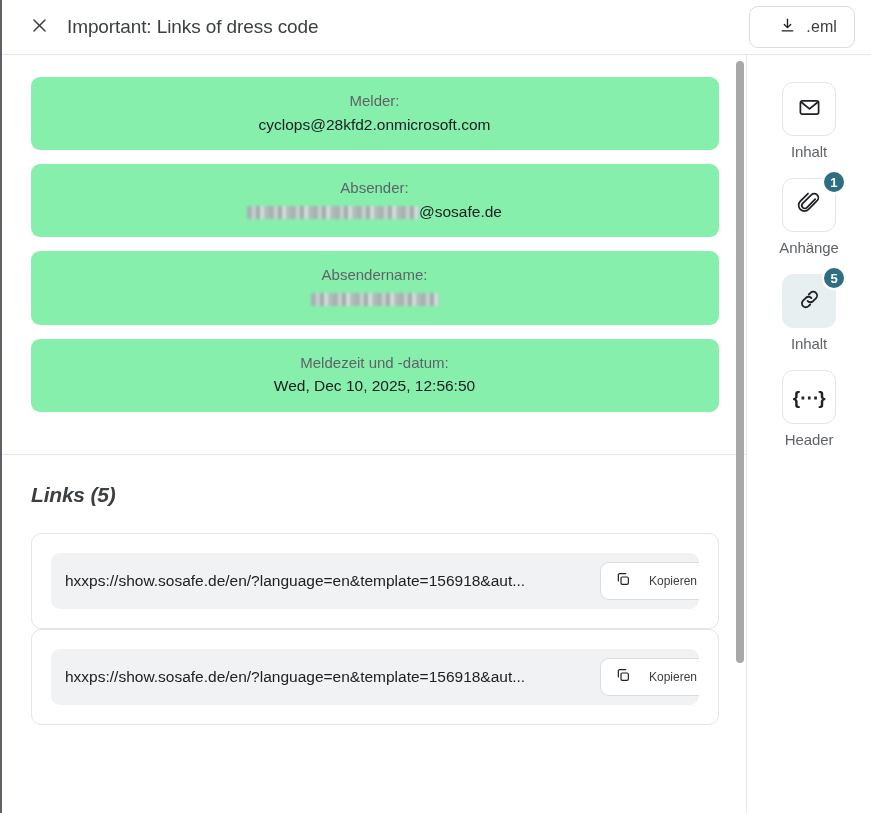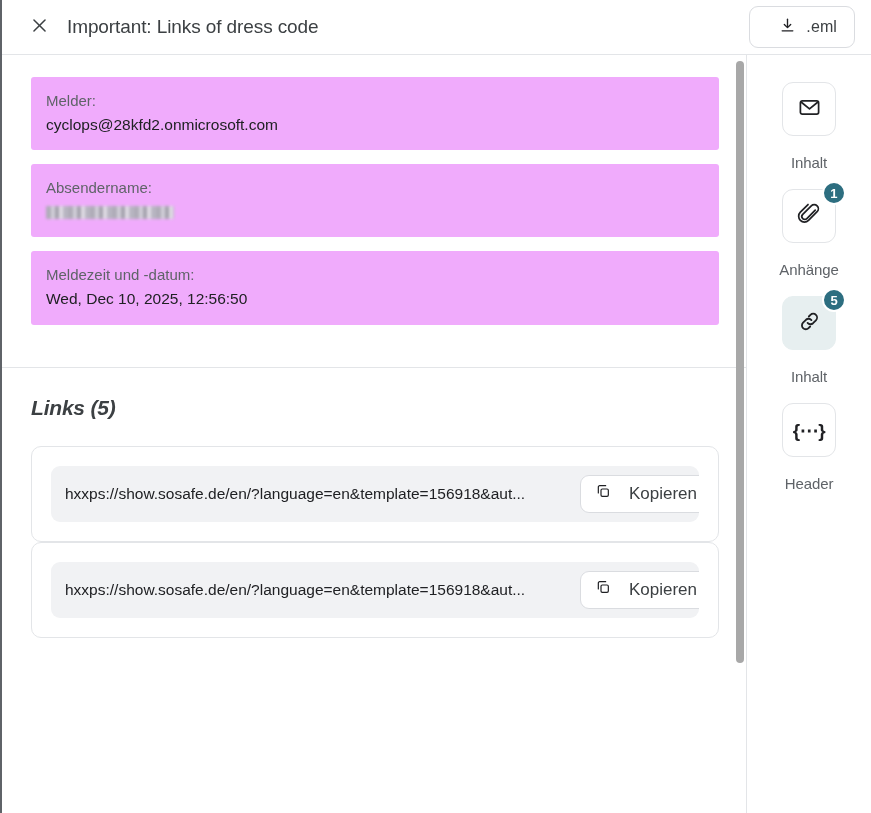--- a/index.html
+++ b/index.html
@@ -89,24 +89,25 @@
     width: 745px;
     height: 758px;
     overflow: hidden;
   }
 
   
   .meta-block {
     padding: 22px 28px 24px 29px;
   }
   .meta-row {
-    background: #f0abfc;
-    border-radius: 3px;
+    background: #86efac;
+    border-radius: 9px;
     padding: 13px 16px 14px 15px;
     margin-bottom: 14px;
+    text-align: center;
   }
   .meta-row:last-child { margin-bottom: 18px; }
   .meta-label {
     font-size: 15px;
     color: #5f6368;
     line-height: 1.45;
     margin-bottom: 2px;
   }
   .meta-value {
     font-size: 15.5px;
@@ -180,21 +181,21 @@
     top: 9px;
     height: 38px;
     display: flex;
     align-items: center;
     gap: 18px;
     padding: 0 14px;
     background: #ffffff;
     border: 1px solid #dadce0;
     border-radius: 9px;
     cursor: pointer;
-    font-size: 17px;
+    font-size: 12px;
     color: #3c4043;
     font-family: "Liberation Sans", sans-serif;
     white-space: nowrap;
     overflow: hidden;
   }
 
   
   .scrollbar-track {
     position: absolute;
     right: 3px;
@@ -241,21 +242,21 @@
     justify-content: center;
     background: #ffffff;
     cursor: pointer;
     color: #202124;
   }
   .rail-item.active .rail-tile {
     background: #e7eff0;
     border-color: #e7eff0;
   }
   .rail-label {
-    margin-top: 18px;
+    margin-top: 7px;
     font-size: 15px;
     color: #5f6368;
     letter-spacing: -0.1px;
   }
   .rail-badge {
     position: absolute;
     top: -9px;
     right: -11px;
     min-width: 24px;
     height: 24px;
@@ -311,20 +312,24 @@
     <div class="main-col">
       <div class="scroll-area">
 
         <div class="meta-block">
 
           <div class="meta-row">
             <div class="meta-label">Melder:</div>
             <div class="meta-value">cyclops@28kfd2.onmicrosoft.com</div>
           </div>
 
+          <div class="meta-row">
+            <div class="meta-label">Absender:</div>
+            <div class="meta-value"><span class="redacted sender"></span><span>@sosafe.de</span></div>
+          </div>
 
           <div class="meta-row">
             <div class="meta-label">Absendername:</div>
             <div class="meta-value"><span class="redacted sendername"></span><span></span></div>
           </div>
 
           <div class="meta-row">
             <div class="meta-label">Meldezeit und -datum:</div>
             <div class="meta-value">Wed, Dec 10, 2025, 12:56:50</div>
           </div>

